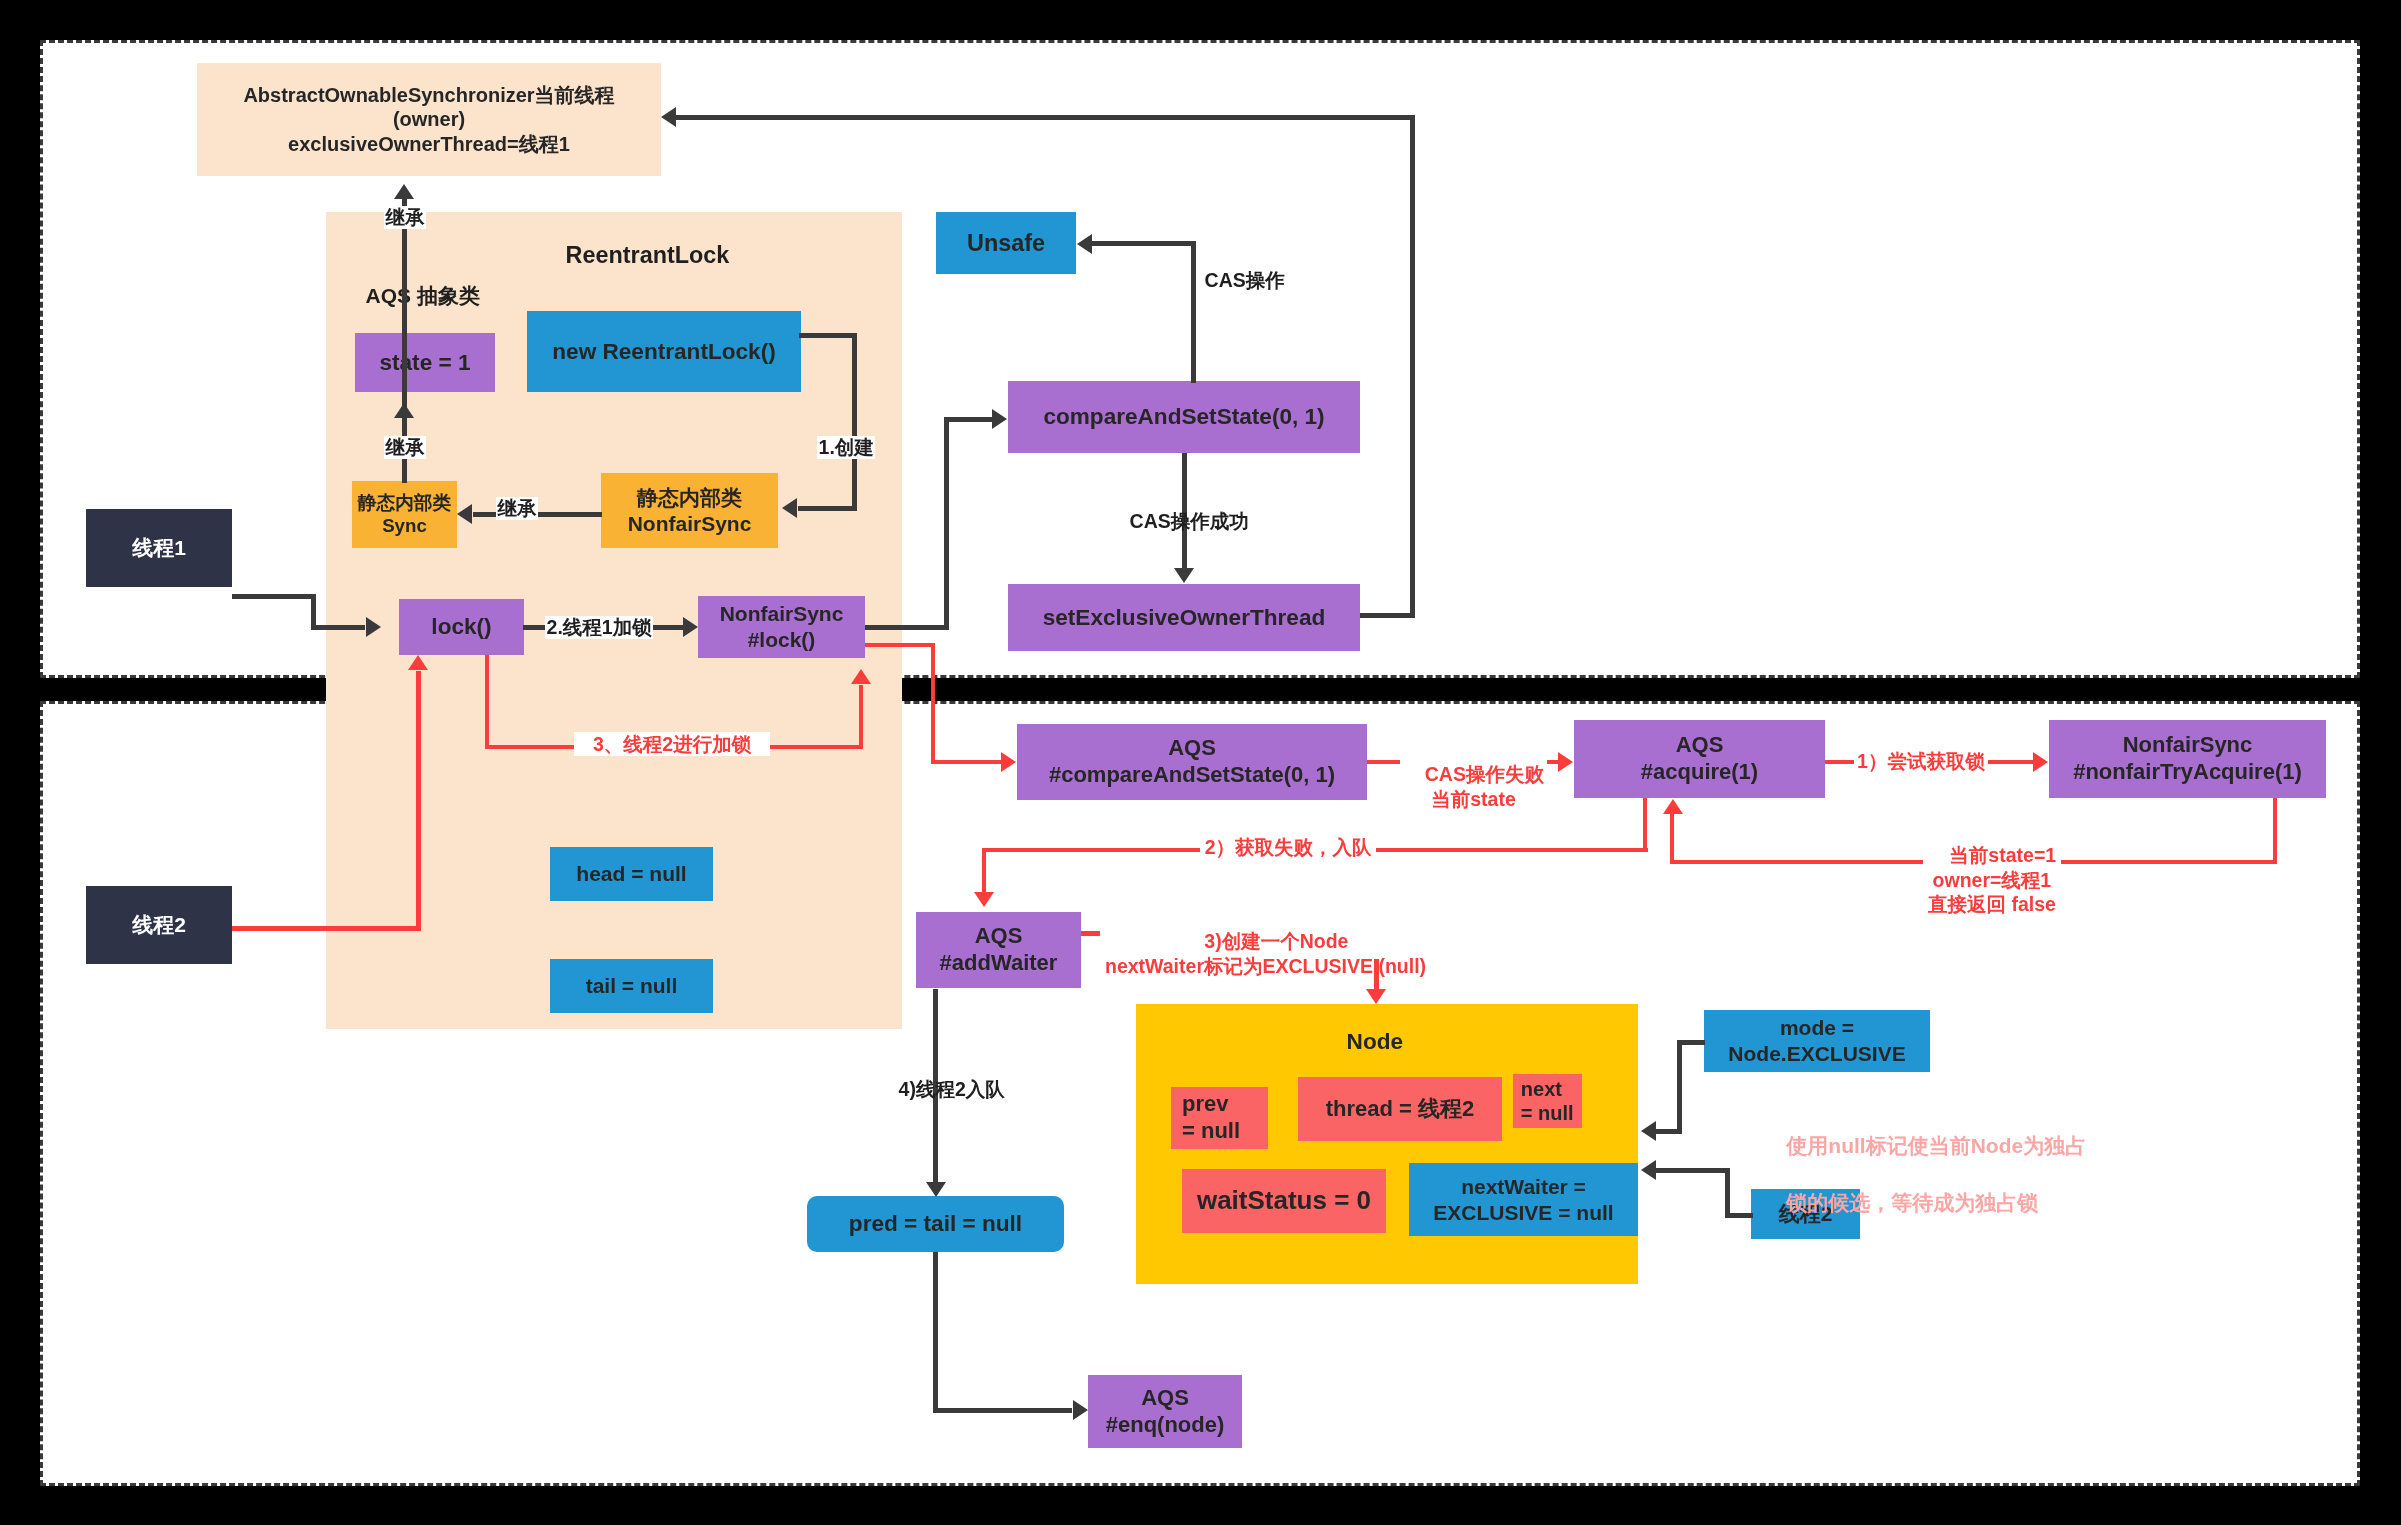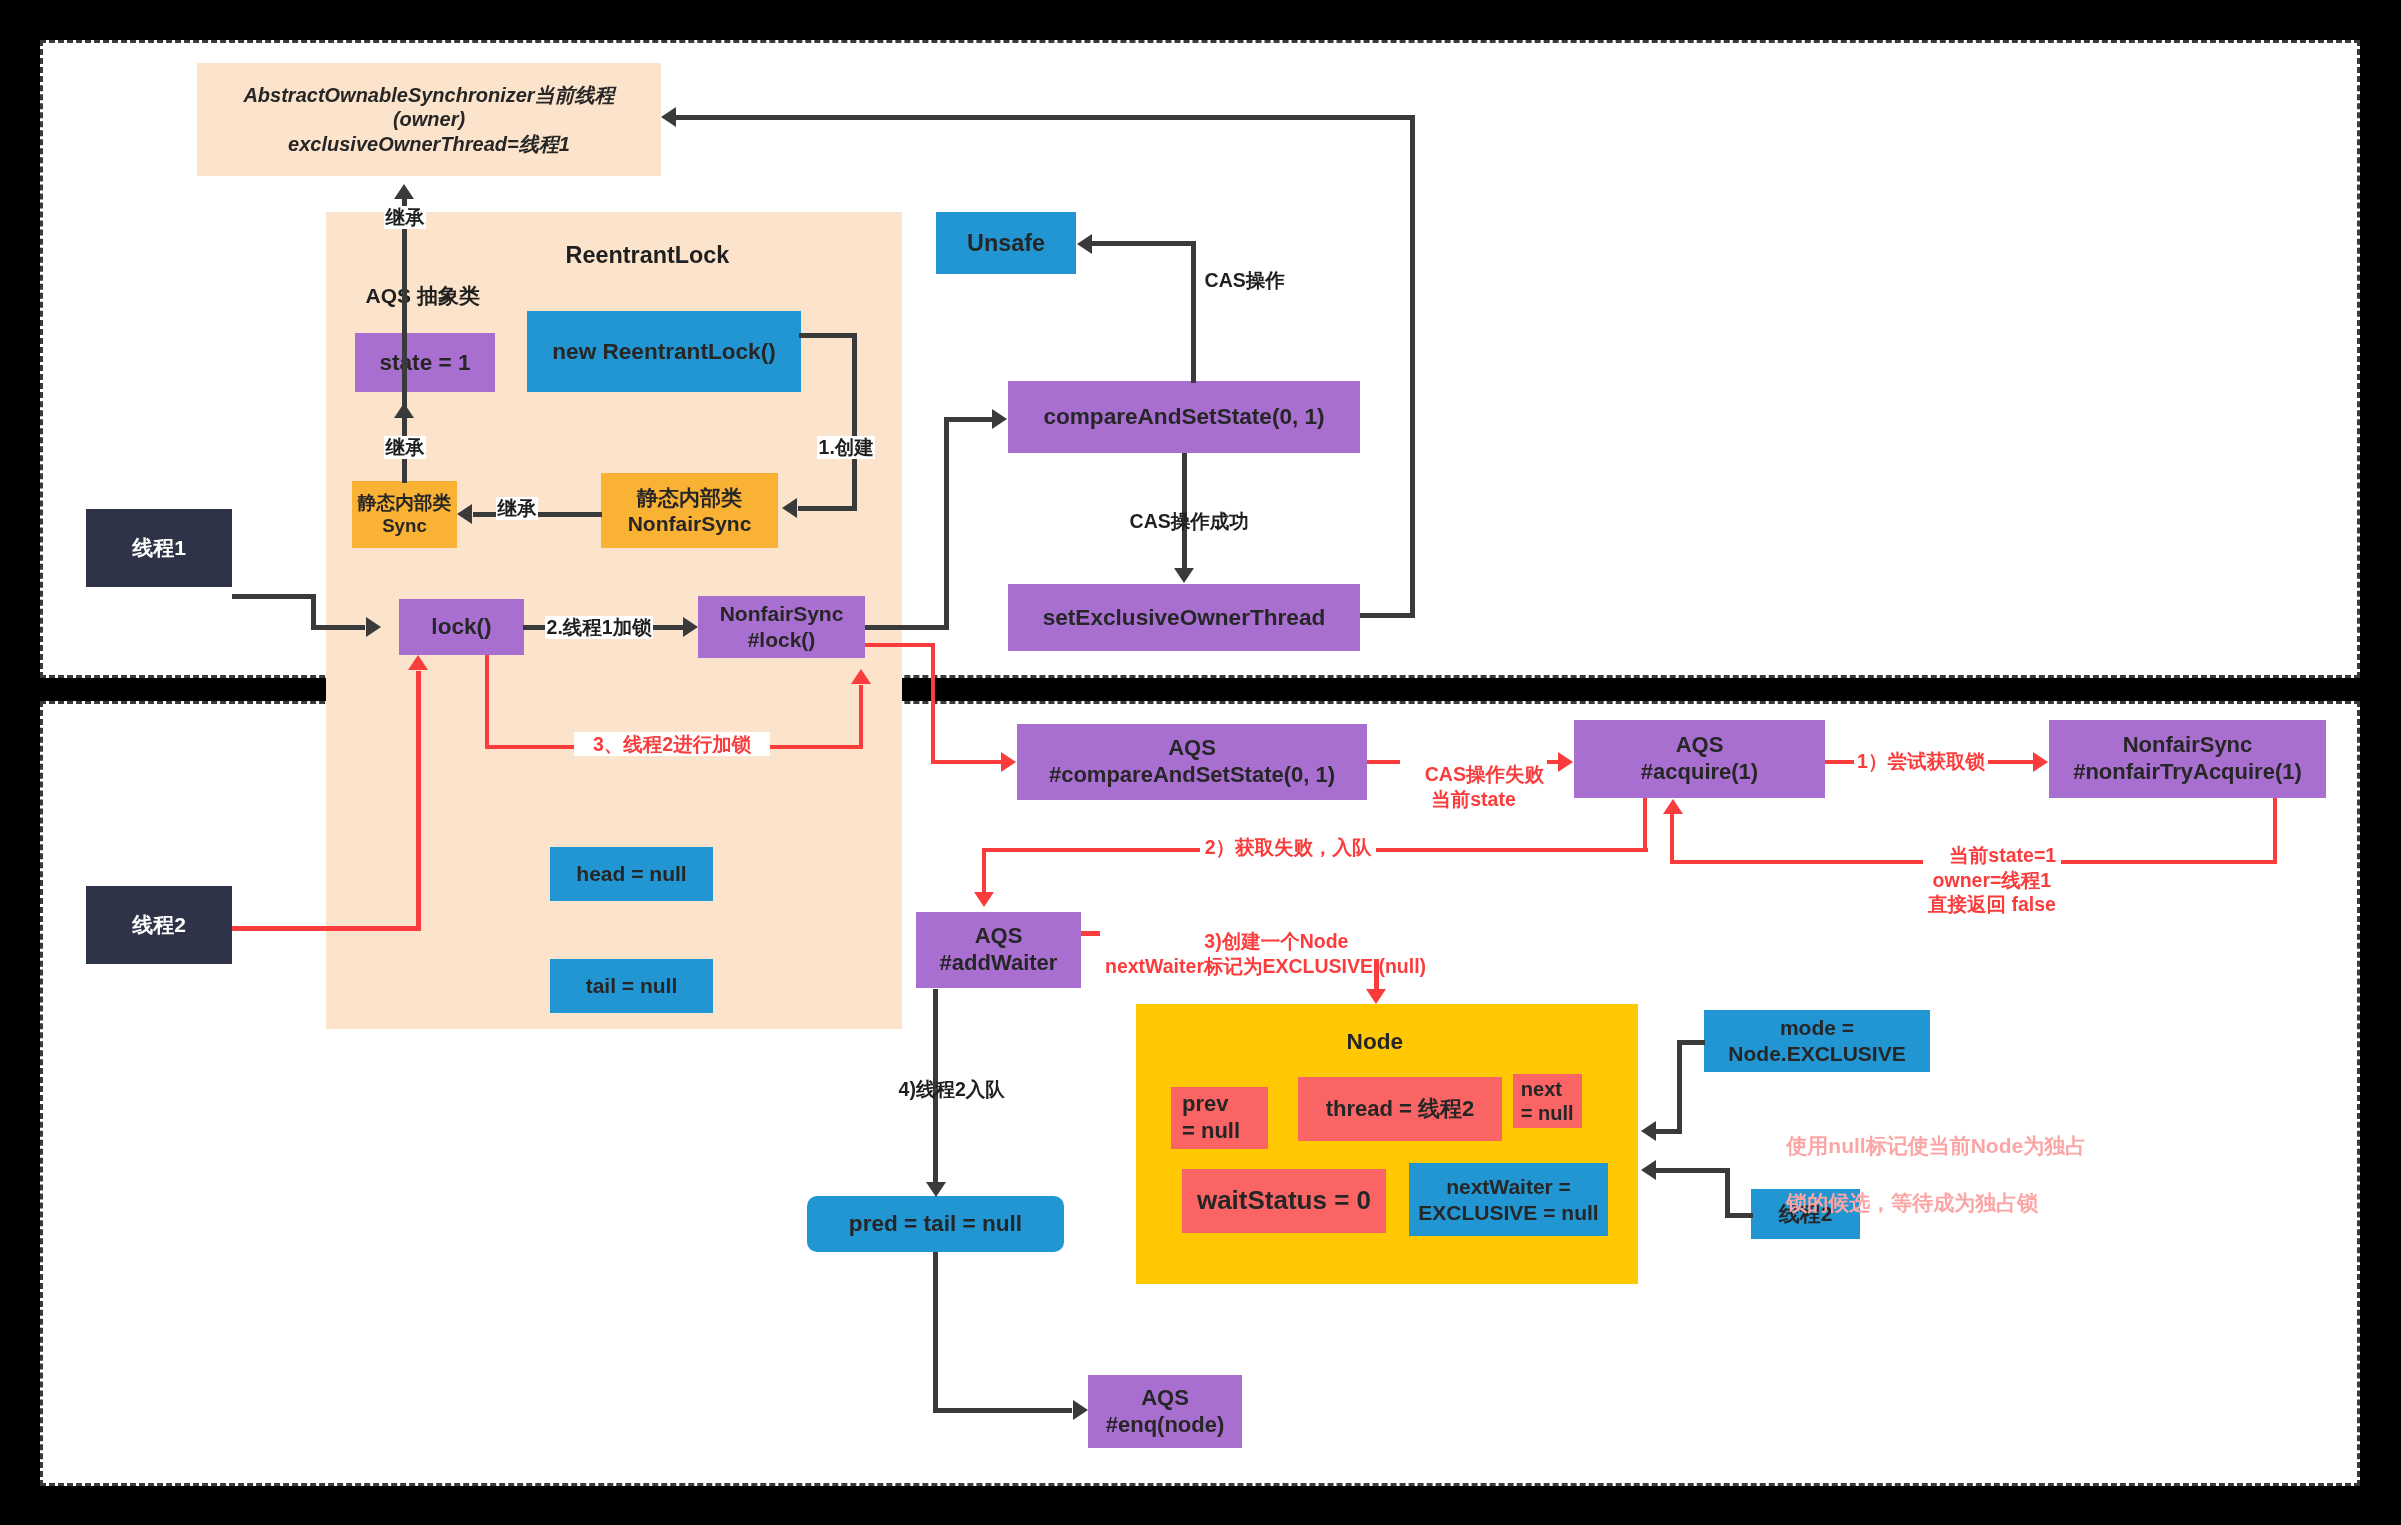--- a/index.html
+++ b/index.html
@@ -47,21 +47,21 @@
 <div class="panel" id="panel-top"></div>
 <div class="panel" id="panel-bottom"></div>
 
 <div class="layer">
 
   <div class="box peach" style="left:326px;top:212px;width:576px;height:817px;display:block;"></div>
 
   <div class="lbl nobg" style="left:564px;top:241px;font-size:23.4px;">ReentrantLock</div>
   <div class="lbl nobg" style="left:364px;top:283px;font-size:21px;">AQS 抽象类</div>
 
-  <div class="box peach" style="left:197px;top:63px;width:464px;height:113px;flex-direction:column;font-size:20px;font-style:italic;">
+  <div class="box peach" style="left:197px;top:63px;width:464px;height:113px;flex-direction:column;font-size:20px;">
     <div>AbstractOwnableSynchronizer当前线程</div>
     <div>(owner)</div>
     <div>exclusiveOwnerThread=线程1</div>
   </div>
 
   <div class="box purple" style="left:355px;top:333px;width:140px;height:59px;font-size:22.6px;">state = 1</div>
 
   <div class="box blue" style="left:527px;top:311px;width:274px;height:81px;font-size:22.6px;">new ReentrantLock()</div>
 
   <div class="box orange" style="left:352px;top:481px;width:105px;height:67px;flex-direction:column;font-size:18.7px;">
@@ -132,21 +132,21 @@
 
   <div class="box salmon" style="left:1298px;top:1077px;width:204px;height:64px;font-size:22px;">thread = 线程2</div>
 
   <div class="box salmon" style="left:1513px;top:1074px;width:69px;height:54px;flex-direction:column;align-items:flex-start;padding-left:7.8px;font-size:20px;">
     <div>next</div>
     <div>= null</div>
   </div>
 
   <div class="box salmon" style="left:1182px;top:1169px;width:204px;height:64px;font-size:26px;">waitStatus = 0</div>
 
-  <div class="box blue" style="left:1409px;top:1163px;width:199px;height:73px;flex-direction:column;font-size:21px;">
+  <div class="box blue" style="left:1409px;top:1163px;width:229px;height:73px;flex-direction:column;font-size:21px;">
     <div>nextWaiter =</div>
     <div>EXCLUSIVE = null</div>
   </div>
 
   <div class="box blue" style="left:1704px;top:1010px;width:226px;height:62px;flex-direction:column;font-size:21px;">
     <div>mode =</div>
     <div>Node.EXCLUSIVE</div>
   </div>
 
   <div class="box blue" style="left:1751px;top:1189px;width:109px;height:50px;font-size:21px;">线程2</div>

